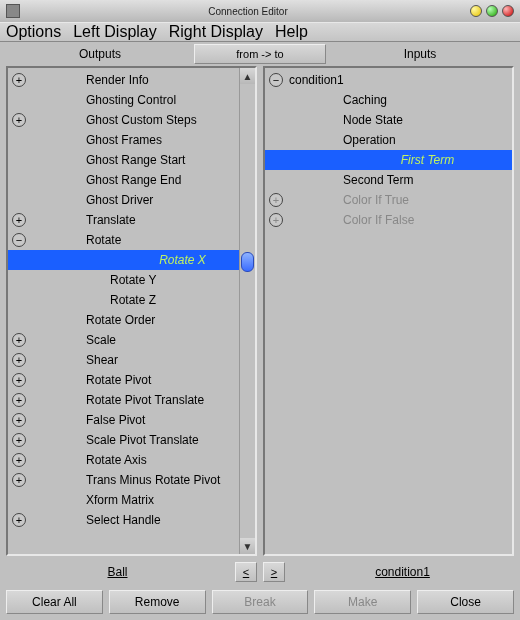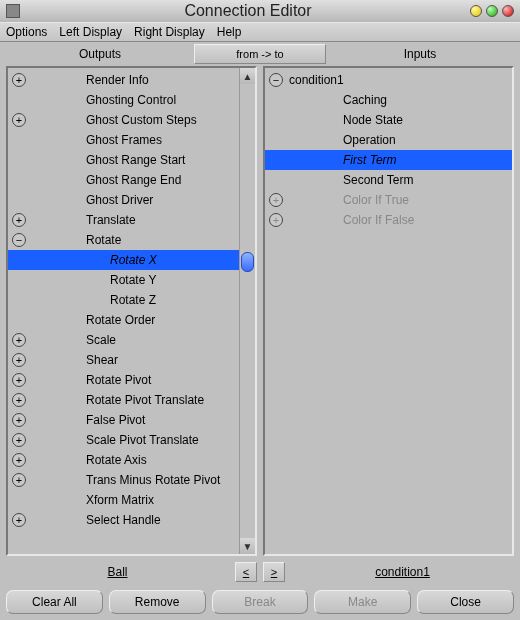--- a/index.html
+++ b/index.html
@@ -2,62 +2,62 @@
 <html><head>
 <meta charset="utf-8">
 <style>
   * { box-sizing: border-box; margin: 0; padding: 0; font-family: Arial, Helvetica, sans-serif; }
   body { background: #aaa; width: 520px; height: 620px; overflow: hidden; }
 
   .window { width: 520px; height: 620px; background: #c0c0c0; display: flex; flex-direction: column; }
 
   .titlebar { height: 22px; background: linear-gradient(#e0e0e0,#b8b8b8); display: flex; align-items: center; position: relative; padding: 0 6px; }
   .titlebar .appicon { width: 14px; height: 14px; background:#888; border:1px solid #555; margin-right:6px;}
-  .titlebar .title { flex: 1; text-align: center; font-size: 16px; color: #222; }
+  .titlebar .title { flex: 1; text-align: center; font-size: 10px; color: #222; }
   .traffic { display: flex; gap: 4px; }
   .traffic .dot { width: 12px; height: 12px; border-radius: 50%; border:1px solid #555; }
   .dot-y { background: radial-gradient(circle at 30% 30%, #fff8a0, #e6c200); }
   .dot-g { background: radial-gradient(circle at 30% 30%, #b6ffb6, #1ea400); }
   .dot-r { background: radial-gradient(circle at 30% 30%, #ffb6b6, #c80000); }
 
-  .menubar { height: 20px; background: linear-gradient(#d8d8d8,#c4c4c4); display:flex; align-items:center; font-size:12px; padding:0 6px; gap:12px; border-top:1px solid #e8e8e8; border-bottom:1px solid #888;}
+  .menubar { height: 20px; background: linear-gradient(#d8d8d8,#c4c4c4); display:flex; align-items:center; font-size:16px; padding:0 6px; gap:12px; border-top:1px solid #e8e8e8; border-bottom:1px solid #888;}
   .menubar span { cursor: default; }
 
   .toolrow { display:flex; gap:6px; padding:4px 6px; }
   .btn3d { flex:1; height:22px; background:linear-gradient(#d8d8d8,#c0c0c0); border:1px solid #888; border-top-color:#eee; border-left-color:#eee; font-size:12px; display:flex; align-items:center; justify-content:center; cursor:pointer;}
   .btn3d.disabled { color:#888; }
 
   .headerrow { display:flex; padding:2px 6px; font-size:12px; align-items:center; }
   .headerrow .lbl-out { flex:1; text-align:center;}
   .headerrow .mid { width:132px; height:20px; background:linear-gradient(#d8d8d8,#c0c0c0); border:1px solid #888; border-top-color:#eee; border-left-color:#eee; display:flex;align-items:center;justify-content:center; font-size:11px;}
   .headerrow .lbl-in { flex:1; text-align:center;}
 
   .panels { flex:1; display:flex; gap:6px; padding:0 6px 4px 6px; min-height:0;}
   .panel { flex:1; border:2px solid #888; border-top-color:#777; border-left-color:#777; border-right-color:#e8e8e8; border-bottom-color:#e8e8e8; background:#c0c0c0; overflow:hidden; position:relative; display:flex; flex-direction:column;}
   .tree { flex:1; overflow:hidden; font-size:12px; color:#000; padding-top:2px; position:relative;}
   .row { display:flex; align-items:center; height:20px; padding-left:4px; white-space:nowrap;}
   .row .exp { width:14px; height:14px; border:1px solid #444; border-radius:50%; margin-right:6px; display:flex;align-items:center;justify-content:center; font-size:11px; line-height:1; background:#c8c8c8; flex-shrink:0;}
   .row .noexp { width:14px; margin-right:6px; flex-shrink:0;}
   .row .indent1 { width:54px; flex-shrink:0;}
   .row .indent2 { width:78px; flex-shrink:0;}
-  .row.sel { background:#1a5fff; color:#000000; font-style:italic;}
+  .row.sel { background:#1a5fff; color:#bef264; font-style:italic;justify-content:center;}
   .row.dim { color:#888;}
 
   .scrollgutter { position:absolute; right:0; top:0; bottom:0; width:16px; background:#c0c0c0; border-left:1px solid #999;}
   .thumb { position:absolute; left:1px; right:1px; height:20px; border-radius:6px; background:linear-gradient(#8fb3ff,#3a6cff); border:1px solid #2a4bbb;}
   .arrow { position:absolute; left:0; right:0; height:16px; background:linear-gradient(#d8d8d8,#b8b8b8); display:flex;align-items:center;justify-content:center; font-size:10px; color:#333;}
   .arrow.top{top:0;} .arrow.bot{bottom:0;}
 
   .footrow { display:flex; align-items:center; padding:2px 6px; font-size:12px; gap:6px;text-decoration:underline;}
   .footrow .navlbl-left { flex:1; text-align:center;}
   .footrow .navlbl-right { flex:1; text-align:center;}
   .navbtn { width:22px; height:20px; background:linear-gradient(#d8d8d8,#c0c0c0); border:1px solid #888; border-top-color:#eee; border-left-color:#eee; display:flex;align-items:center;justify-content:center; font-size:11px; cursor:pointer;}
 
   .bottomrow { display:flex; gap:6px; padding:6px;}
-  .bottomrow .btn3d { flex:1; height:24px;border-radius:7px;}
+  .bottomrow .btn3d { flex:1; height:24px;}
 </style>
 </head>
 <body>
 
 <div class="window">
 
   <div class="titlebar">
     <div class="appicon"></div>
     <div class="title">Connection Editor</div>
     <div class="traffic">

